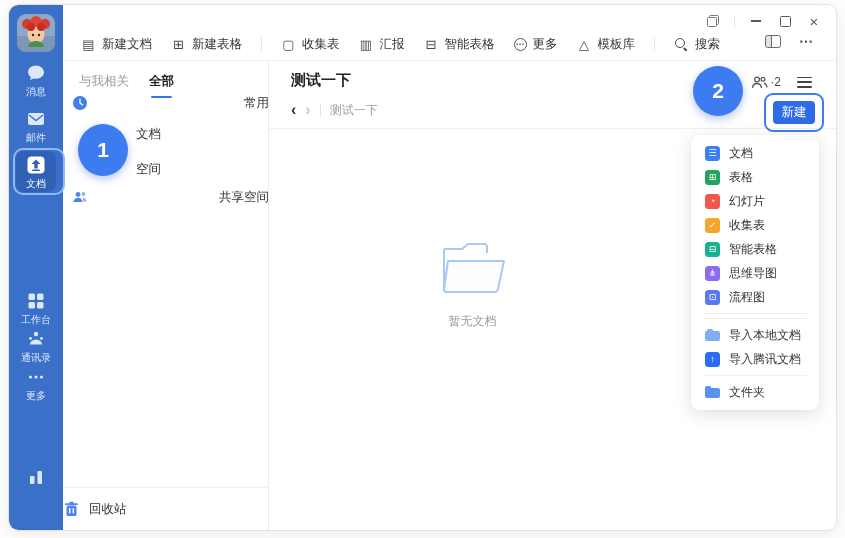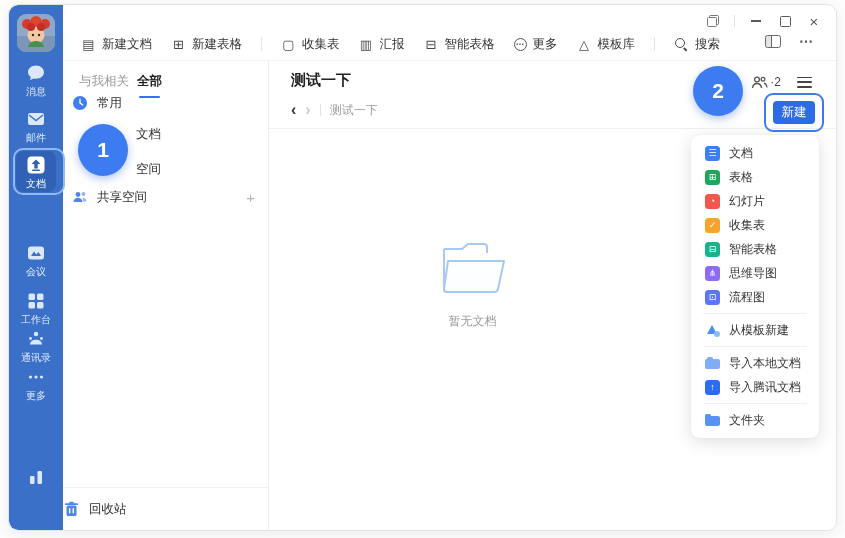--- a/index.html
+++ b/index.html
@@ -59,28 +59,28 @@
   .panel-toggle { position:relative; width:16px; height:13px; border:1.3px solid #6a6a6a; border-radius:2.5px;
         background:none; cursor:pointer; }
   .panel-toggle::before { content:""; position:absolute; left:0px; top:0; bottom:0; width:5px;
         border-right:1.3px solid #6a6a6a; background:rgba(106,106,106,.18); }
   .dots { background:none; border:none; color:#555; font-size:14px; font-weight:bold;
         letter-spacing:1px; cursor:pointer; line-height:0.4; }
 
   
   .docpanel { position:absolute; left:54px; top:56px; bottom:0; width:206px; background:#fff;
         border-right:1px solid #ececec; }
-  .tabs { position:absolute; left:16px; top:12px; display:flex; gap:8px; }
+  .tabs { position:absolute; left:16px; top:12px; display:flex; gap:20px; }
   .tab { background:none; border:none; font-size:12.5px; color:#9a9a9a; cursor:pointer;
         padding:0 0 8px 0; position:relative; font-family:inherit; }
   .tab.active { color:#222; font-weight:bold;font-family:Liberation Serif, serif; }
   .tab.active::after { content:""; position:absolute; left:2px; right:2px; bottom:0; height:2.5px;
         background:#3672F5; border-radius:2px; }
   .dp-row { position:absolute; left:0; width:206px; height:30px; display:flex; align-items:center;
-        padding-left:8px; cursor:pointer; font-size:12.5px; color:#333; }
+        padding-left:8px; cursor:pointer; font-size:12.5px; color:#333;justify-content:space-between; }
   .dp-ic { width:17px; height:17px; margin-right:9px; display:inline-flex; align-items:center; justify-content:center; }
   .dp-row .indent { margin-left:65px; }
   .dp-plus { position:absolute; right:14px; top:50%; transform:translateY(-50%); color:#b5b5b5;
         font-size:15px; background:none; border:none; cursor:pointer; }
   .dp-bottom-sep { position:absolute; left:0; right:0; bottom:42px; height:1px; background:#f0f0f0; }
   .dp-trash { position:absolute; left:0; right:0; bottom:5px; height:32px; display:flex; align-items:center;
         font-size:12.5px; color:#333; cursor:pointer; }
 
   
   .main { position:absolute; left:260px; top:56px; right:0; bottom:0; background:#fff; }
@@ -185,27 +185,20 @@
       <div class="rail-item active" style="top:150px;z-index:6">
         <svg width="20" height="20" viewBox="0 0 20 20">
           <rect x="1.5" y="1.5" width="17" height="17" rx="4" fill="#ffffff"></rect>
           <path d="M10 4.5l4.5 4.5h-2.8v4.5h-3.4V9H5.5z" fill="#2f5fb8"></path>
           <rect x="6" y="14.5" width="8" height="1.6" rx="0.8" fill="#2f5fb8"></rect>
         </svg>
         <span class="rail-label">文档</span>
       </div>
 
 
-      <div class="rail-item" style="top:238px">
-        <svg width="20" height="20" viewBox="0 0 20 20">
-          <rect x="2" y="3.5" width="16" height="13" rx="3" fill="#dce8fa"></rect>
-          <path d="M5 13l3-4.5 2.5 3 2-2.5 2.5 4z" fill="#3B70C9"></path>
-        </svg>
-        <span class="rail-label">会议</span>
-      </div>
 
       <div class="rail-item" style="top:286px">
         <svg width="20" height="20" viewBox="0 0 20 20">
           <rect x="2.5" y="2.5" width="6.5" height="6.5" rx="1.5" fill="#dce8fa"></rect>
           <rect x="11" y="2.5" width="6.5" height="6.5" rx="1.5" fill="#dce8fa"></rect>
           <rect x="2.5" y="11" width="6.5" height="6.5" rx="1.5" fill="#dce8fa"></rect>
           <rect x="11" y="11" width="6.5" height="6.5" rx="1.5" fill="#dce8fa"></rect>
         </svg>
         <span class="rail-label">工作台</span>
       </div>
@@ -406,24 +399,20 @@
           </button>
           <button class="dd-item">
             <span class="dd-ic" style="background: rgb(142, 107, 240);">⋔</span>
             <span>思维导图</span>
           </button>
           <button class="dd-item">
             <span class="dd-ic" style="background: rgb(91, 120, 242);">⊡</span>
             <span>流程图</span>
           </button>
           <div class="dd-sep"></div>
-          <button class="dd-item">
-            <span class="dd-ic g-template"></span>
-            <span>从模板新建</span>
-          </button>
           <div class="dd-sep"></div>
           <button class="dd-item">
             <span class="dd-ic g-folder-light"></span>
             <span>导入本地文档</span>
           </button>
           <button class="dd-item">
             <span class="dd-ic" style="background: rgb(45, 107, 242);">↑</span>
             <span>导入腾讯文档</span>
           </button>
           <div class="dd-sep"></div>

